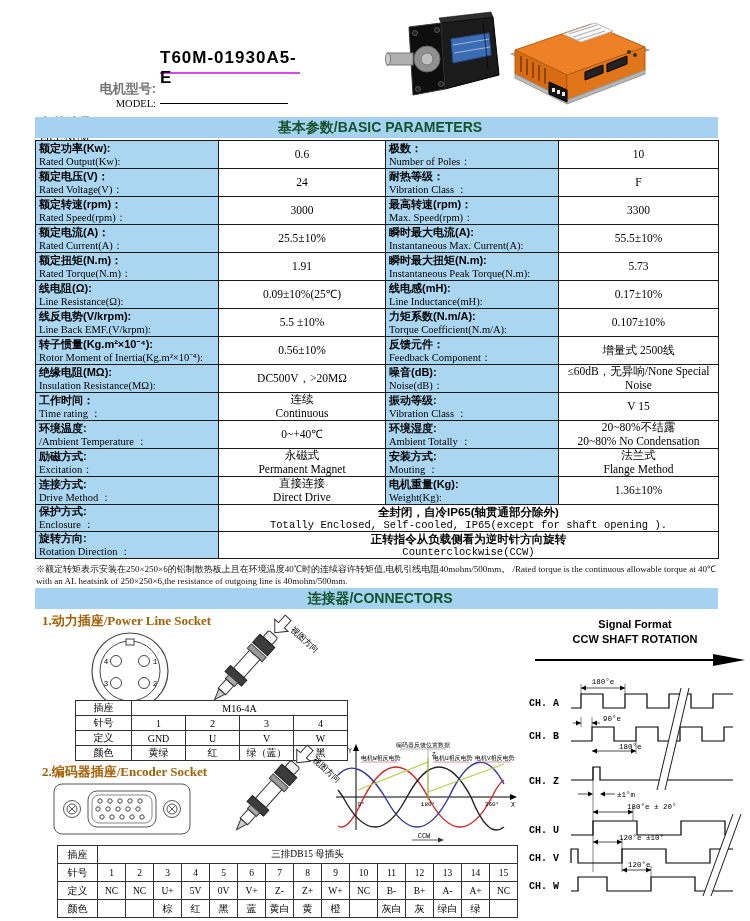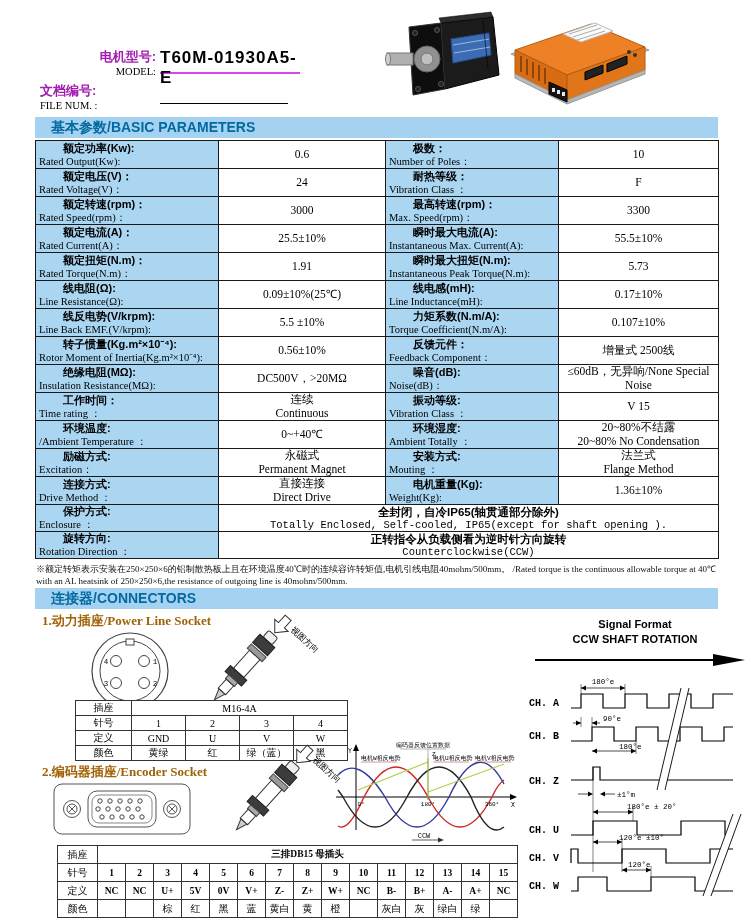--- a/index.html
+++ b/index.html
@@ -1,39 +1,39 @@
 <!DOCTYPE html>
 <html><head>
 <meta charset="utf-8">
 <style>
   html,body{margin:0;padding:0;background:#fff;}
   .page{position:relative;width:750px;height:921px;background:#fff;overflow:hidden;font-family:"Liberation Sans",sans-serif;}
   .labcol{position:absolute;left:58px;top:48px;width:98px;text-align:right;}
-  .labcn{font:bold 13px "Liberation Sans",sans-serif;color:#a21caf;}
+  .labcn{font:bold 13px "Liberation Sans",sans-serif;color:#737373;margin-top:32px;}
   .laben{font:10.5px "Liberation Serif",serif;color:#000;}
   .modelval{position:absolute;left:160px;top:48px;width:140px;height:24px;border-bottom:2px solid #d946ef;font:bold 17px "Liberation Sans",sans-serif;letter-spacing:1px;}
   .labcol2{position:absolute;left:40px;top:82px;width:98px;text-align:left;}
   .fileval{position:absolute;left:160px;top:84px;width:128px;height:19px;border-bottom:1.5px solid #000;font:12px "Liberation Sans",sans-serif;}
-  .bar{position:absolute;left:35px;width:683px;height:21px;background:#a5d2f0;font:bold 14px "Liberation Sans",sans-serif;line-height:21px;padding-left:16px;box-sizing:border-box;color:#0369a1;}
+  .bar{position:absolute;left:35px;width:683px;height:21px;background:#a5d2f0;font:bold 14px "Liberation Sans",sans-serif;line-height:21px;padding-left:7px;box-sizing:border-box;color:#14532d;text-align:center;}
   table.bt{position:absolute;left:35px;top:140px;width:683px;border-collapse:collapse;table-layout:fixed;}
   .bt td{border:1px solid #1a1a1a;padding:0 3px;vertical-align:middle;overflow:hidden;}
   .bt td.lb{background:#abd6f2;}
   .bt tr.pr td{height:27px;}
   .bt tr.fr td{height:26px;}
-  .cn{font:bold 11px "Liberation Sans",sans-serif;line-height:13px;margin-left:24px;}
+  .cn{font:bold 11px "Liberation Sans",sans-serif;line-height:13px;}
   .en{font:10.5px "Liberation Serif",serif;line-height:13px;}
   td.vl{font:11.5px "Liberation Serif",serif;text-align:center;white-space:pre-line;line-height:13.5px;margin-left:47px;}
   .fvc{font:bold 11.5px "Liberation Sans",sans-serif;line-height:13px;text-align:center;}
   .fve{font:10.5px "Liberation Mono",monospace;line-height:12px;text-align:center;}
   .note{position:absolute;left:36px;top:564px;width:682px;font:9px "Liberation Serif",serif;line-height:11.5px;color:#111;}
   .h3{position:absolute;font:bold 13px "Liberation Serif",serif;color:#a16207;white-space:nowrap;}
   table.ct{position:absolute;border-collapse:collapse;table-layout:fixed;background:#fff;}
   .ct td{border:1px solid #333;text-align:center;font:10px "Liberation Serif",serif;height:14px;padding:0 1px;overflow:hidden;}
   .ct td.hl{font:10px "Liberation Sans",sans-serif;margin-top:31px;}
-  table.et td{height:17px;font-size:9.5px;font-weight:bold;}
+  table.et td{height:17px;font-size:9.5px;}
   svg{position:absolute;font-family:"Liberation Mono",monospace;}
   svg text{fill:#000;}
 </style>
 </head>
 <body>
 
 <div class="page">
 
   <div class="labcol">
     <div class="labcn">电机型号:</div>

